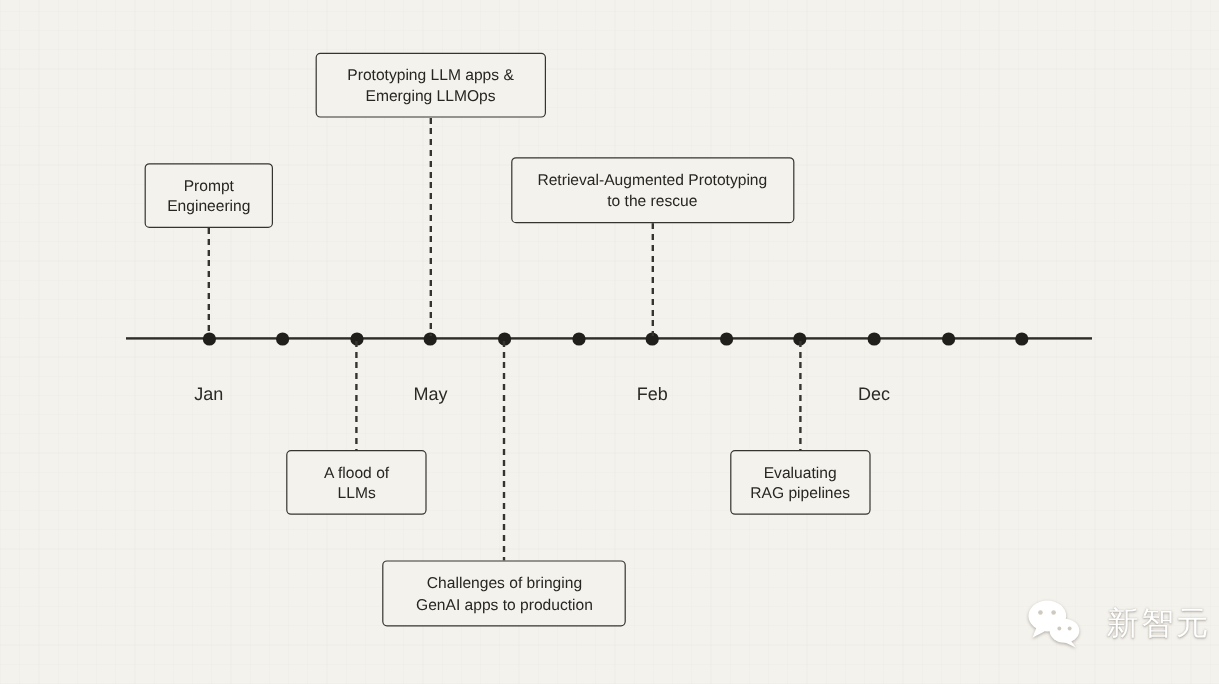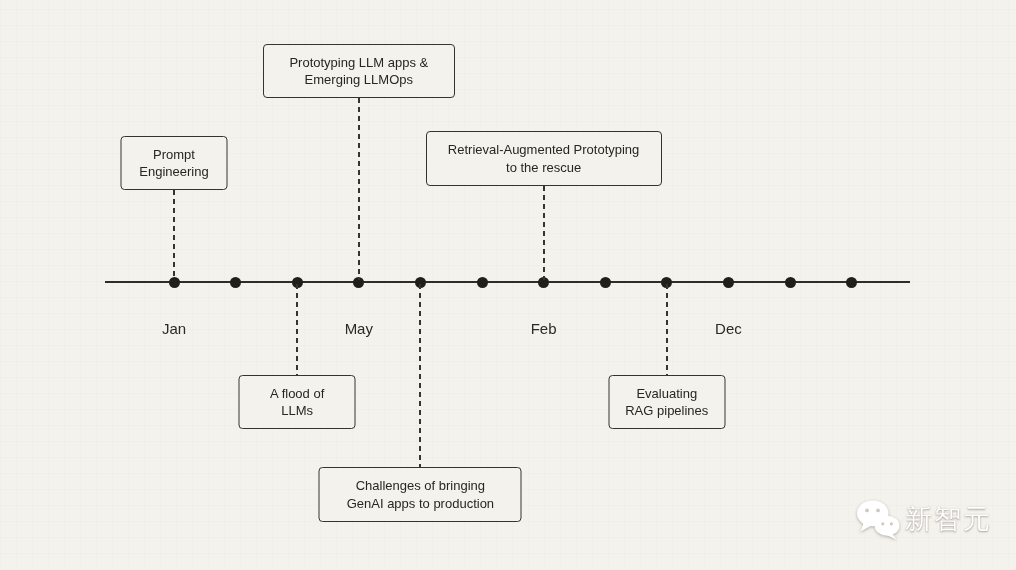--- a/index.html
+++ b/index.html
@@ -69,21 +69,21 @@
     align-items: center;
     justify-content: center;
     padding: 4px 8px;
   }
   .watermark {
     position: absolute;
     left: 855px;
     top: 498px;
     display: flex;
     align-items: center;
-    gap: 4px;
+    gap: 21px;
   }
   .watermark-icon svg {
     display: block;
     filter: drop-shadow(0 1px 1.5px rgba(120,114,102,0.55));
   }
   .watermark-text {
     color: #ffffff;
     font-size: 27px;
     letter-spacing: 2px;
     text-shadow: 0 1px 2px rgba(120,114,102,0.6), 0 0 1px rgba(120,114,102,0.4);

